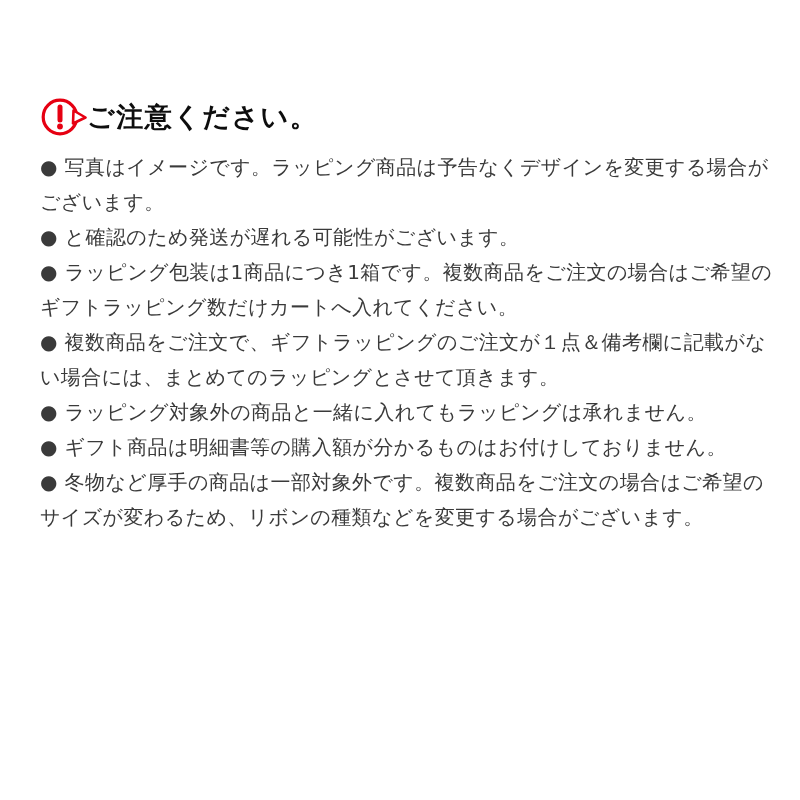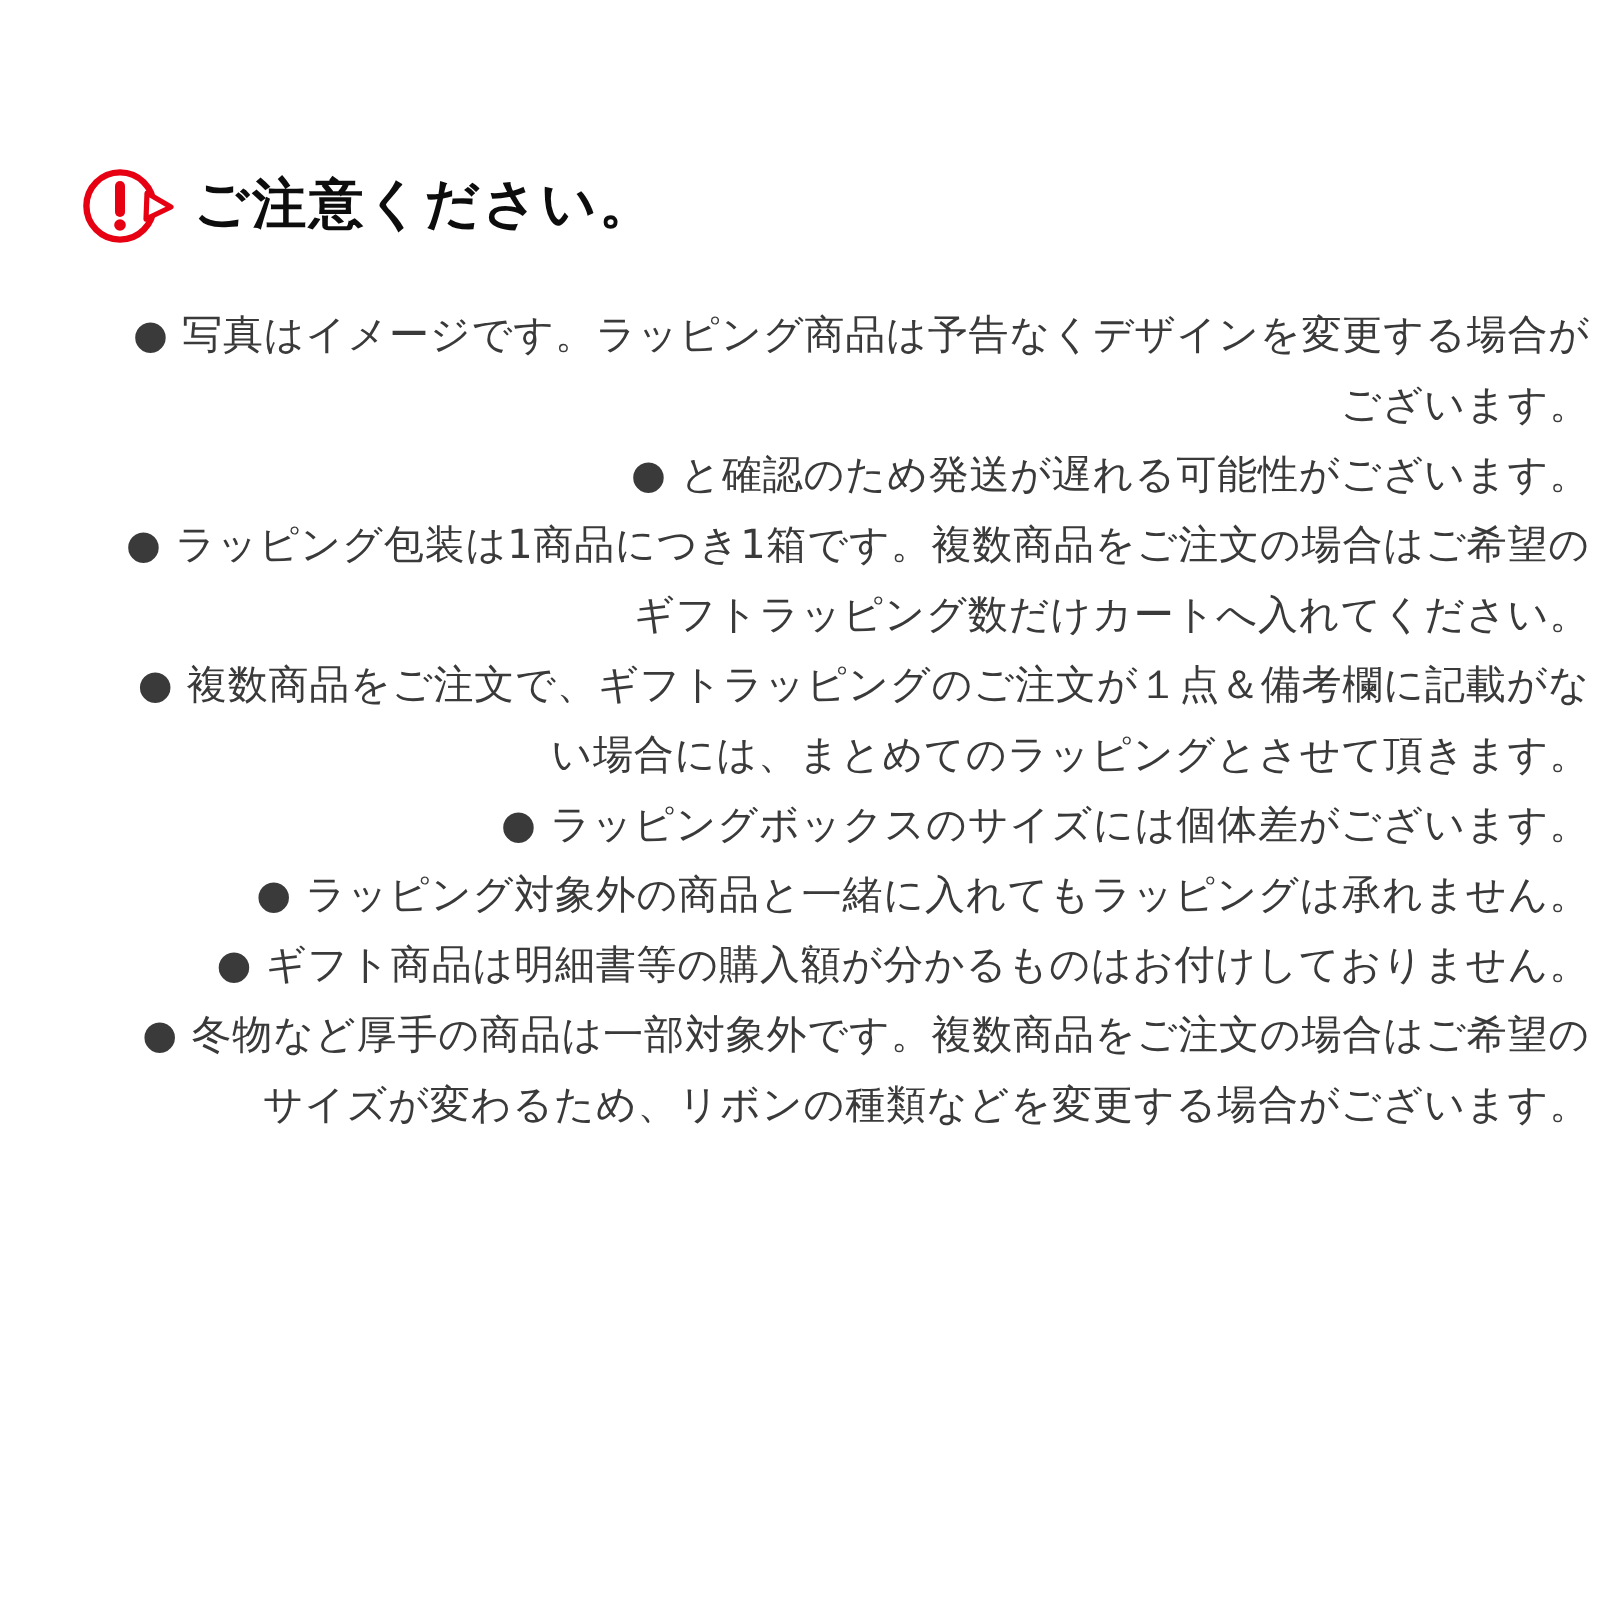--- a/index.html
+++ b/index.html
@@ -9,45 +9,44 @@
   body {
     width: 800px;
     height: 800px;
     background: #ffffff;
     overflow: hidden;
     position: relative;
     font-family: "DejaVu Sans", "Liberation Sans", sans-serif;
   }
   .header {
     position: absolute;
-    top: 82px;
+    top: 96px;
     left: 40px;
     display: flex;
     align-items: center;
-    gap: 10px;
+    gap: 0;
   }
   .alert-icon {
     width: 47px;
     height: 42px;
     flex: 0 0 auto;
     display: block;
   }
   .title {
     font-size: 27px;
     font-weight: bold;
     color: #0d0d0d;
     letter-spacing: 1.5px;
     line-height: 42px;
   }
   .notes {
     position: absolute;
     top: 150px;
     left: 40px;
     width: 755px;
-    text-align: right;
   }
   .note {
     margin: 0;
     padding: 0;
     font-size: 20px;
     line-height: 35px;
     color: #3a3a3a;
     letter-spacing: 0.4px;
     white-space: pre-line;
   }
@@ -70,18 +69,17 @@
 </div>
 
 <div class="notes">
   <p class="note">● 写真はイメージです。ラッピング商品は予告なくデザインを変更する場合が
 ございます。</p>
   <p class="note">● と確認のため発送が遅れる可能性がございます。</p>
   <p class="note">● ラッピング包装は1商品につき1箱です。複数商品をご注文の場合はご希望の
 ギフトラッピング数だけカートへ入れてください。</p>
   <p class="note">● 複数商品をご注文で、ギフトラッピングのご注文が１点＆備考欄に記載がな
 い場合には、まとめてのラッピングとさせて頂きます。</p>
-  <p class="note">● ラッピングボックスのサイズには個体差がございます。</p>
   <p class="note">● ラッピング対象外の商品と一緒に入れてもラッピングは承れません。</p>
   <p class="note">● ギフト商品は明細書等の購入額が分かるものはお付けしておりません。</p>
   <p class="note">● 冬物など厚手の商品は一部対象外です。複数商品をご注文の場合はご希望の
 サイズが変わるため、リボンの種類などを変更する場合がございます。</p>
 </div>
 
 </body></html>

